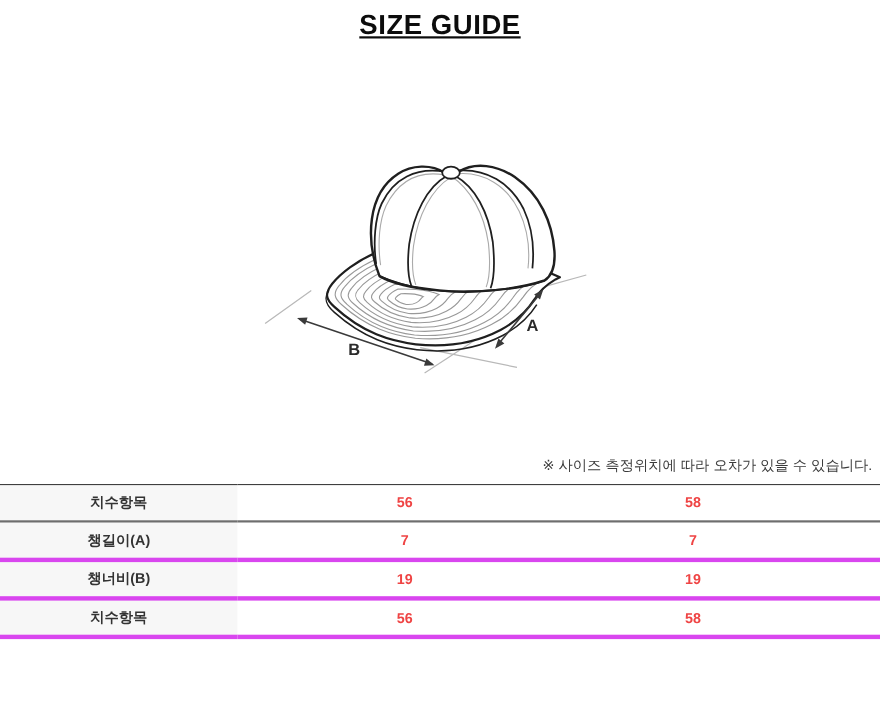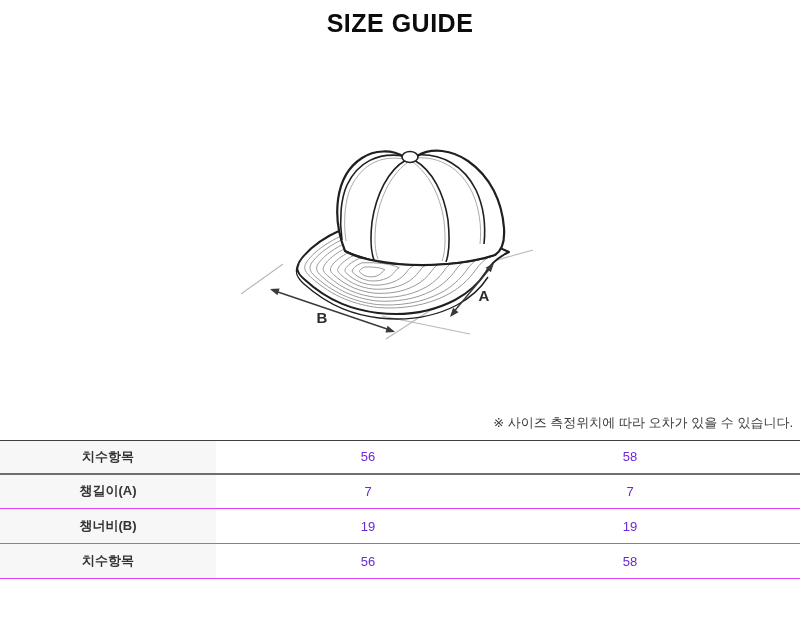--- a/index.html
+++ b/index.html
@@ -9,20 +9,21 @@
     width:800px; height:638px;
     background:#fff;
     font-family:"Liberation Sans","DejaVu Sans",sans-serif;
     overflow:hidden;
   }
   .page-title {
     position:absolute; top:9px; left:0; width:800px;
     text-align:center;
     font-size:25px; font-weight:700; letter-spacing:0.5px;
     color:#0c0c0c;
+    text-decoration:underline;
   }
   .hat-svg {
     position:absolute; top:0; left:0;
     width:800px; height:438px;
     pointer-events:none;
   }
   .measure-note {
     position:absolute; top:414px; right:7px;
     font-size:13px; color:#3a3a3a;
     text-align:center;
@@ -37,33 +38,33 @@
     font-size:13px;
   }
   table.size-table col.c-label { width:27%; }
   table.size-table col.c-v1    { width:38%; }
   table.size-table col.c-v2    { width:27.5%; }
   table.size-table col.c-pad   { width:7.5%; }
   table.size-table th, table.size-table td {
     height:35px;
     text-align:center;
     vertical-align:middle;
-    border-bottom:1px solid #d946ef;
+    border-bottom:4px solid #d946ef;
   }
   table.size-table tr.header-row th,
   table.size-table tr.header-row td {
     height:33px;
     border-bottom:2px solid #6e6e6e;
   }
   table.size-table th {
     background:#f7f7f7;
     font-weight:700;
     color:#333;
   }
-  table.size-table td { color:#6d28d9; background:#fff; }
+  table.size-table td { color:#ef4444; background:#fff;font-weight:bold; }
   .dim-label { font:700 15px "Liberation Sans","DejaVu Sans",sans-serif; fill:#2b2b2b; }
 </style>
 </head>
 <body>
 
 <div class="page">
 
   <div class="page-title">SIZE GUIDE</div>
 
   <svg class="hat-svg" viewBox="0 0 800 438" xmlns="http://www.w3.org/2000/svg">

